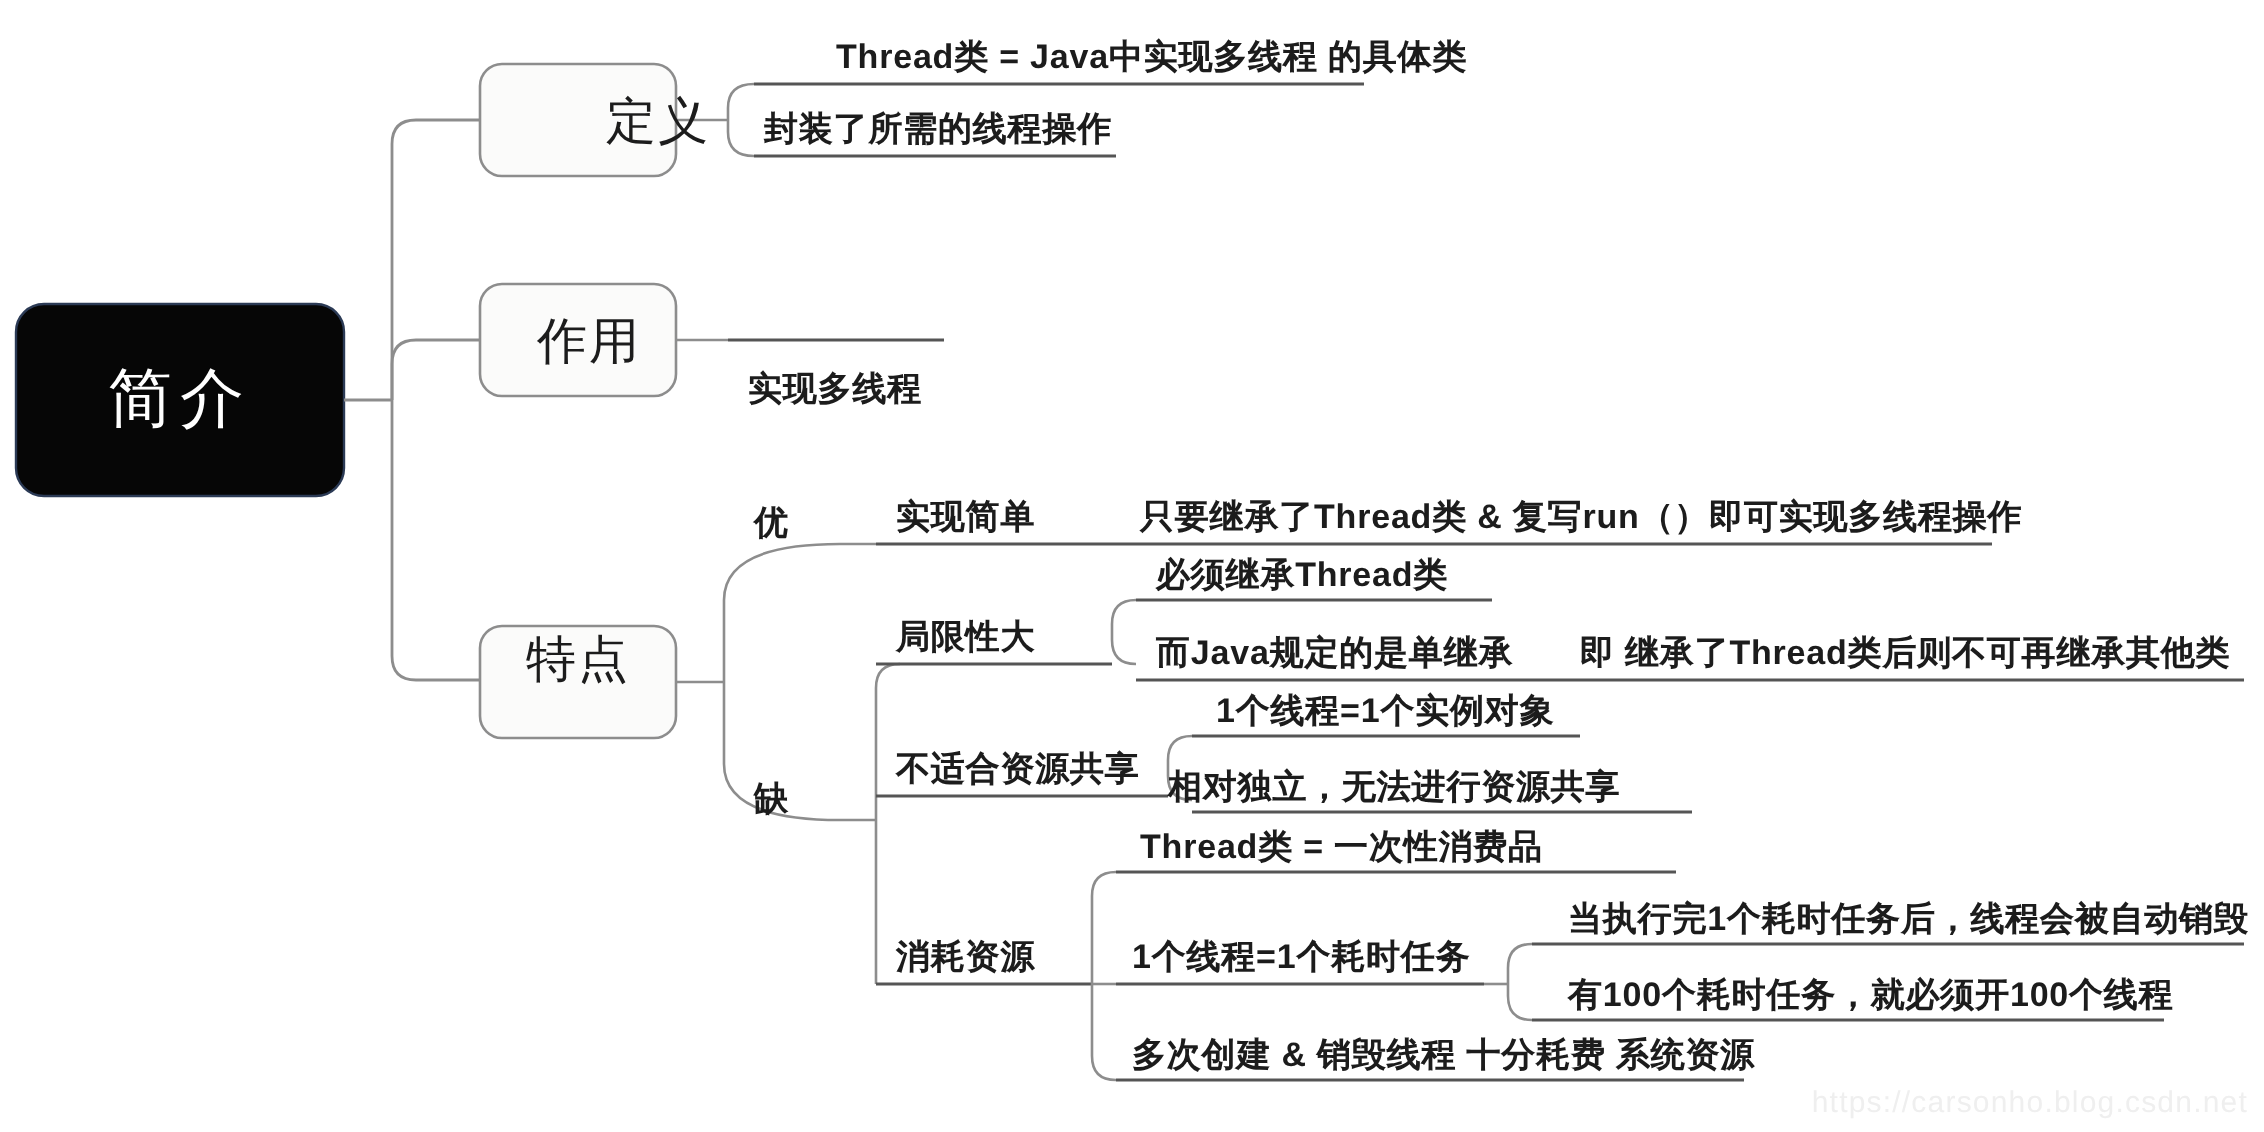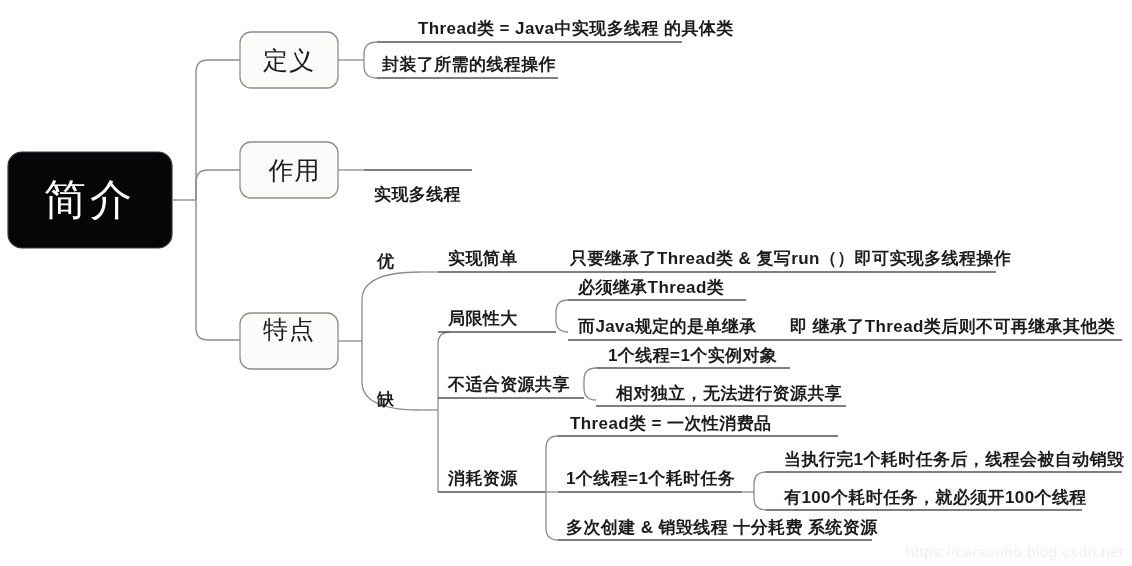--- a/index.html
+++ b/index.html
@@ -7,21 +7,21 @@
     width:1132px;height:566px;position:relative;overflow:hidden;
     font-family:"Liberation Sans","DejaVu Sans",sans-serif;
     color:#1c1c1c;
   }
   #map{position:absolute;left:0;top:0;width:1132px;height:566px;}
   .node-label{
     position:absolute;display:flex;align-items:center;justify-content:center;
     font-size:25px;font-weight:400;letter-spacing:1px;color:#1c1c1c;
     white-space:nowrap;
   }
-  .root-label{color:#ffffff;font-size:42px;letter-spacing:4px;font-weight:500;}
+  .root-label{color:#ffffff;font-size:32px;letter-spacing:4px;font-weight:500;}
   .leaf{
     position:absolute;white-space:nowrap;font-size:17px;font-weight:600;
     color:#1c1c1c;letter-spacing:0.4px;line-height:1;
   }
   .mini{
     position:absolute;white-space:nowrap;font-size:17px;font-weight:600;
     color:#1c1c1c;letter-spacing:0.4px;
   }
   .watermark{
     position:absolute;right:8px;bottom:6px;font-size:15px;color:#efefef;
@@ -90,21 +90,21 @@
   <path d="M558 540 L872 540" stroke="#555555" stroke-width="1.4" fill="none"></path>
 
   <path d="M766 472 Q754 472 754 484 L754 498 Q754 510 766 510" fill="none" stroke="#8d8d8d" stroke-width="1.3"></path>
   <path d="M742 492 L754 492" stroke="#8d8d8d" stroke-width="1.3" fill="none"></path>
   <path d="M766 472 L1122 472" stroke="#555555" stroke-width="1.4" fill="none"></path>
   <path d="M766 510 L1082 510" stroke="#555555" stroke-width="1.4" fill="none"></path>
 </svg>
 
 <div class="node-label root-label" style="left:8px;top:152px;width:164px;height:96px;">简介</div>
 
-<div class="node-label" style="left:240px;top:32px;width:98px;height:56px;">定义</div>
+<div class="node-label" style="left:240px;top:32px;width:98px;height:56px;padding-left:40px;">定义</div>
 
 <div class="node-label" style="left:252px;top:142px;width:85px;height:56px;">作用</div>
 
 <div class="node-label" style="left:240px;top:301px;width:98px;height:56px;">特点</div>
 
 <div class="leaf" style="left:382px;top:20px;margin-left:36px;">Thread类 = Java中实现多线程 的具体类</div>
 <div class="leaf" style="left:382px;top:56px;">封装了所需的线程操作</div>
 
 <div class="leaf" style="left:374px;top:148px;margin-top:38px;">实现多线程</div>
 
@@ -114,21 +114,21 @@
 <div class="leaf" style="left:448px;top:250px;">实现简单</div>
 <div class="leaf" style="left:570px;top:250px;">只要继承了Thread类 &amp; 复写run（）即可实现多线程操作</div>
 
 <div class="leaf" style="left:448px;top:310px;">局限性大</div>
 <div class="leaf" style="left:578px;top:279px;">必须继承Thread类</div>
 <div class="leaf" style="left:578px;top:318px;">而Java规定的是单继承</div>
 <div class="leaf" style="left:790px;top:318px;">即 继承了Thread类后则不可再继承其他类</div>
 
 <div class="leaf" style="left:448px;top:376px;">不适合资源共享</div>
 <div class="leaf" style="left:608px;top:347px;">1个线程=1个实例对象</div>
-<div class="leaf" style="left:616px;top:385px;">相对独立，无法进行资源共享</div>
+<div class="leaf" style="left:584px;top:385px;">相对独立，无法进行资源共享</div>
 
 <div class="leaf" style="left:448px;top:470px;">消耗资源</div>
 <div class="leaf" style="left:570px;top:415px;">Thread类 = 一次性消费品</div>
 <div class="leaf" style="left:566px;top:470px;">1个线程=1个耗时任务</div>
 <div class="leaf" style="left:566px;top:519px;">多次创建 &amp; 销毁线程 十分耗费 系统资源</div>
 
 <div class="leaf" style="left:784px;top:451px;">当执行完1个耗时任务后，线程会被自动销毁</div>
 <div class="leaf" style="left:784px;top:489px;">有100个耗时任务，就必须开100个线程</div>
 
 <div class="watermark">https://carsonho.blog.csdn.net</div>

